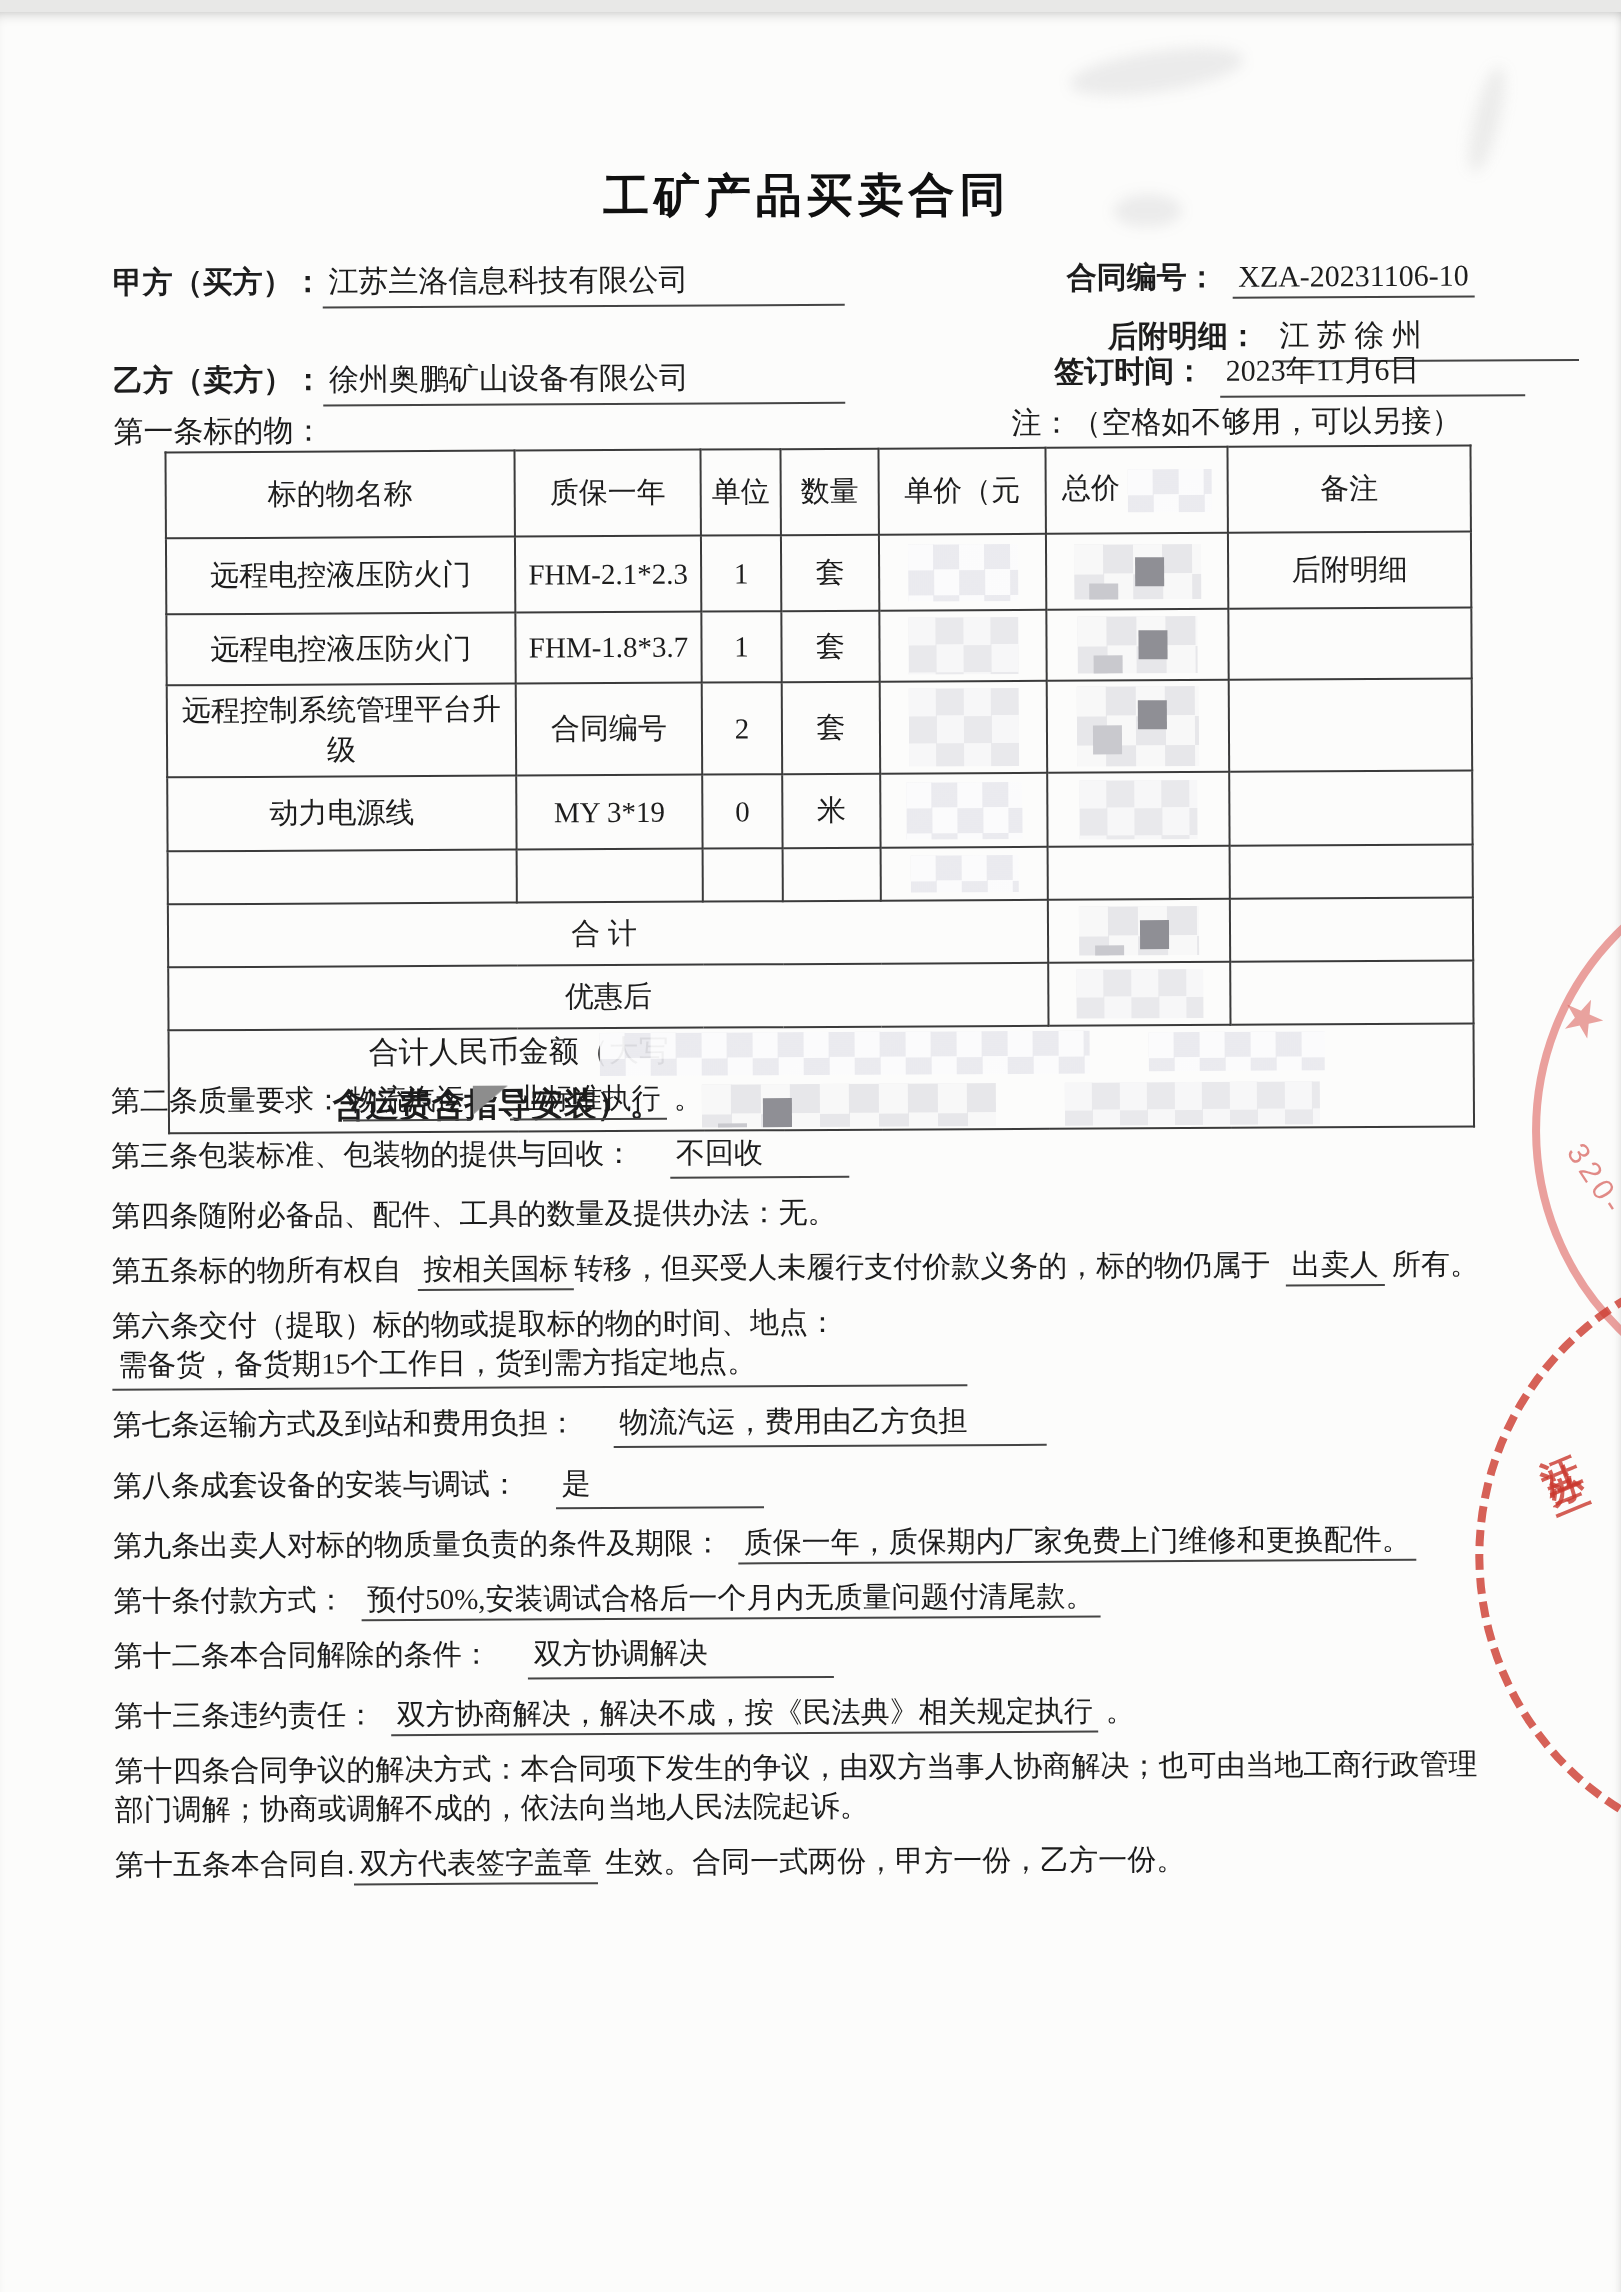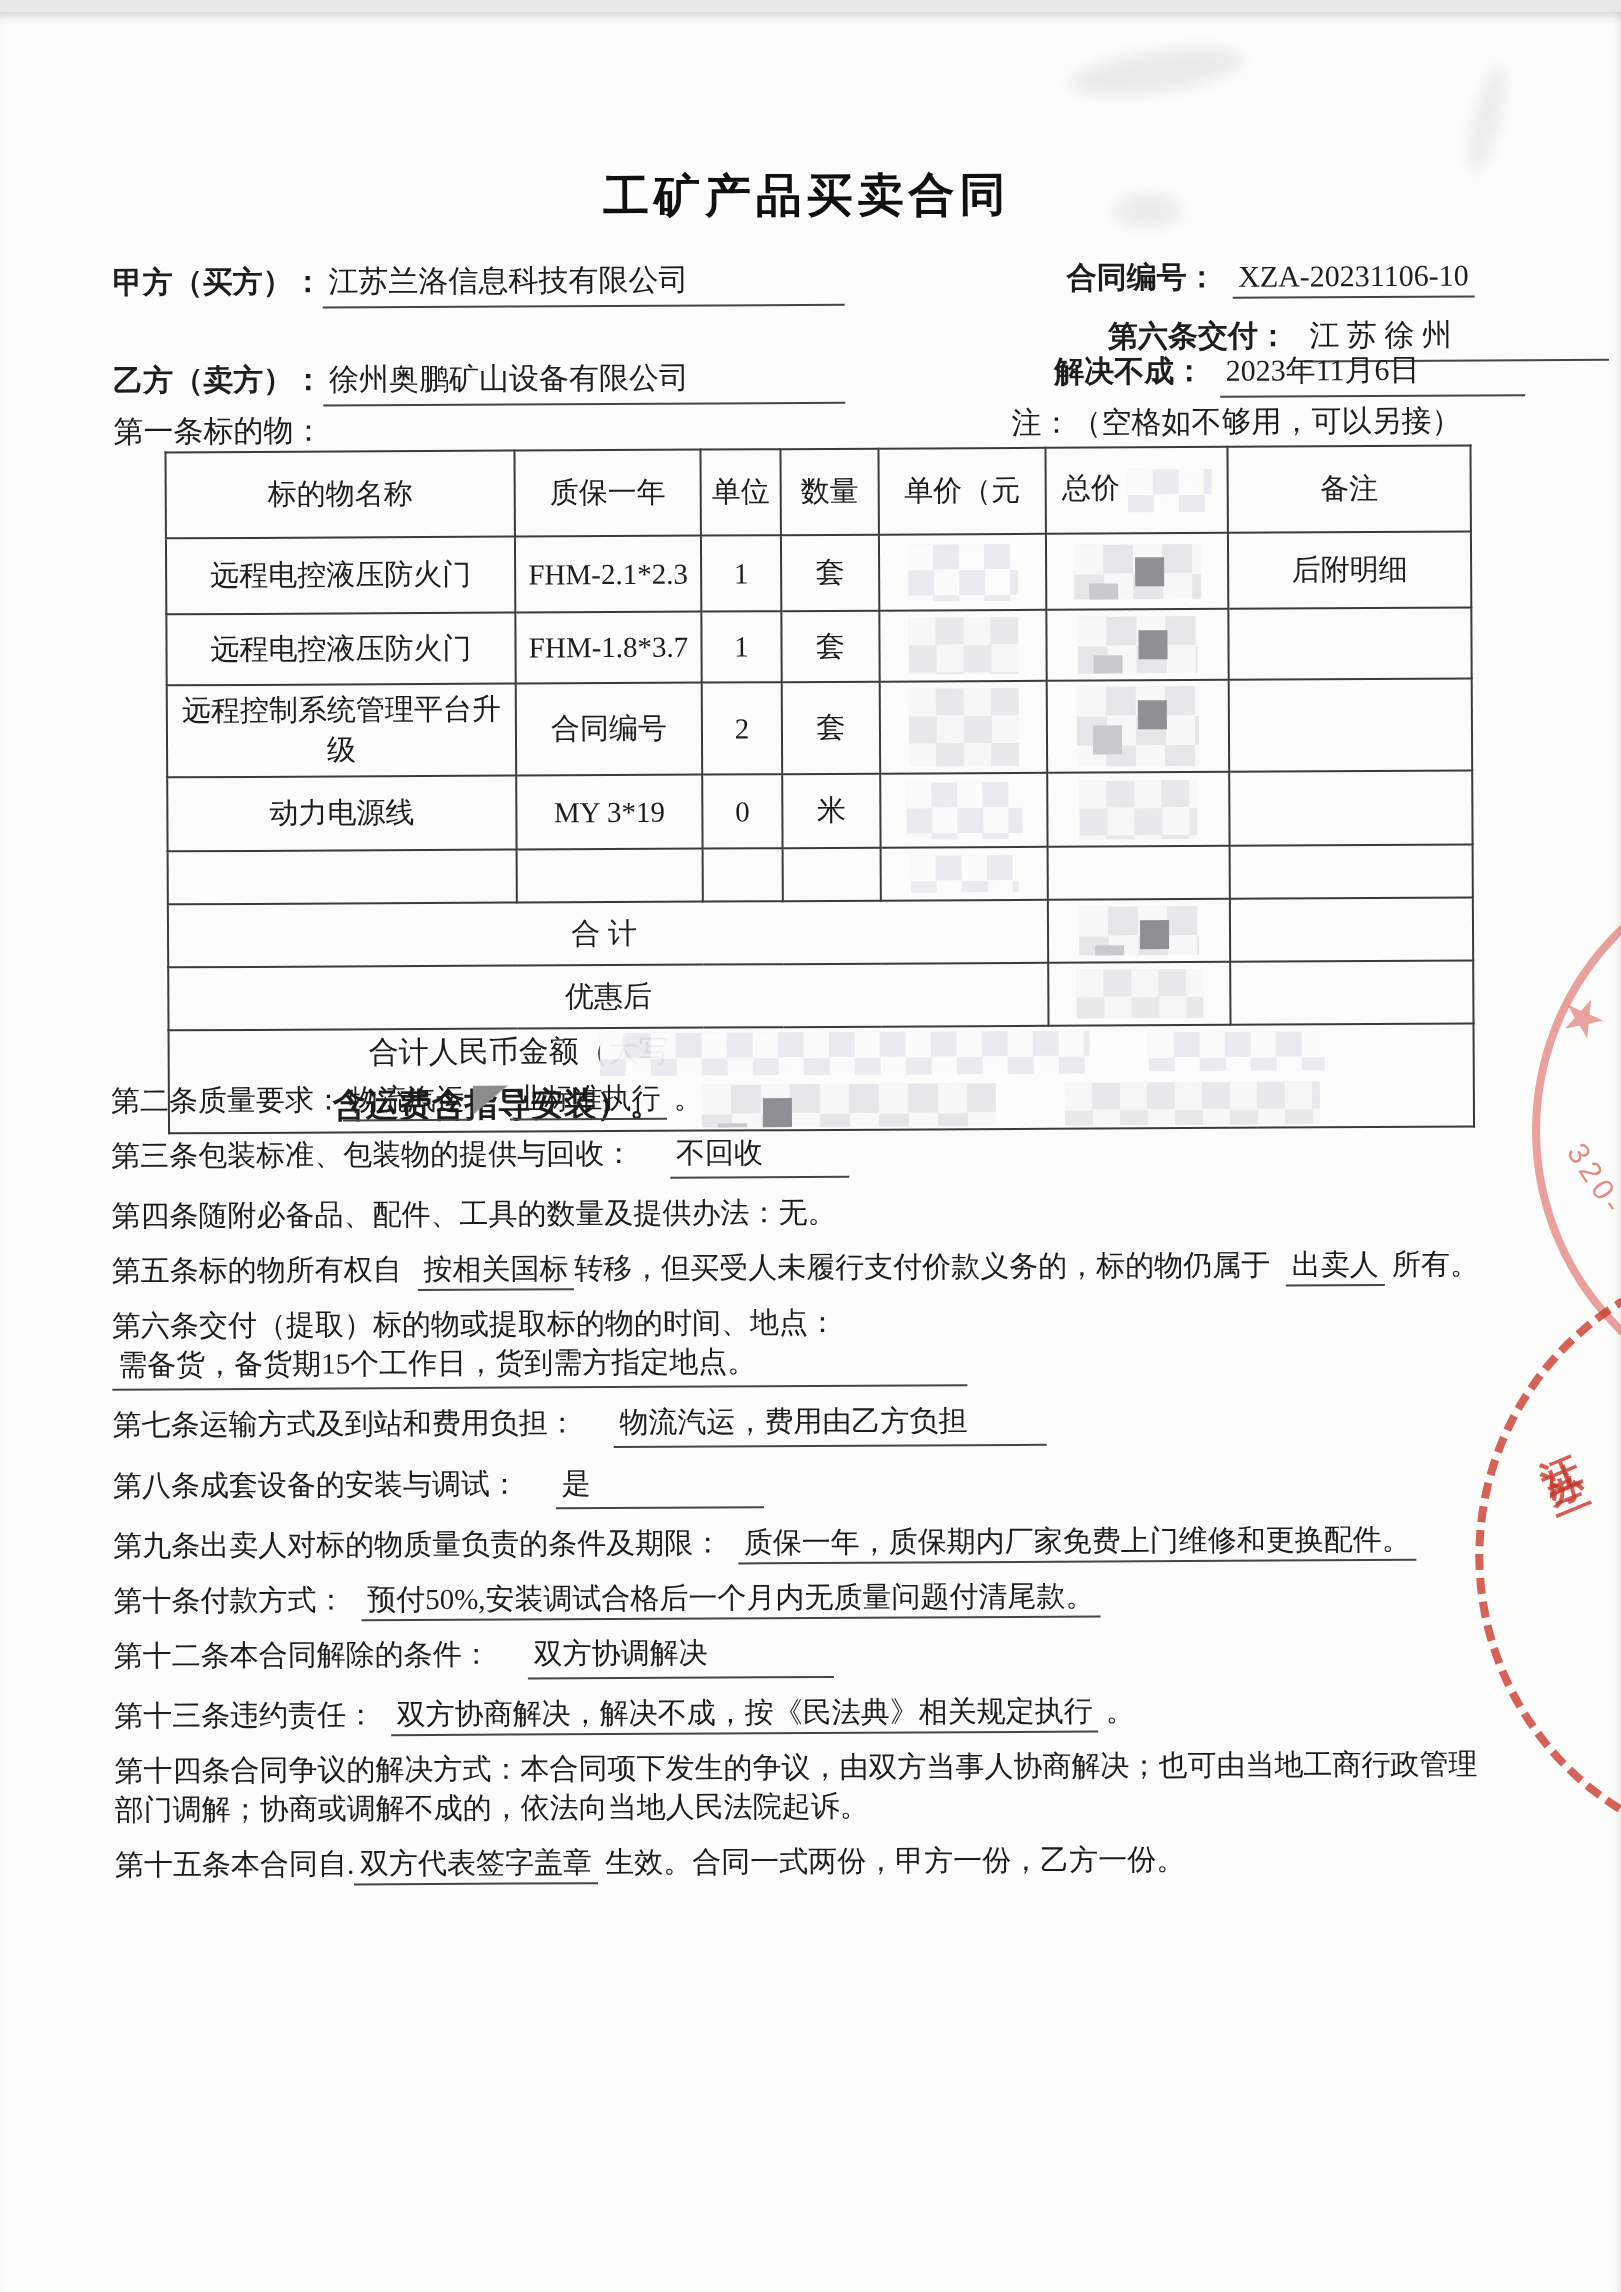--- a/index.html
+++ b/index.html
@@ -137,27 +137,27 @@
 
     <div class="title">工矿产品买卖合同</div>
 
     <div class="line" style="left:116px;top:247px;">
       <span class="lbl">甲方（买方）：</span><span class="u uwide mw520">江苏兰洛信息科技有限公司</span>
     </div>
     <div class="line" style="left:1070px;top:247px;">
       <span class="lbl">合同编号：</span><span class="sps"></span><span class="u">XZA-20231106-10</span>
     </div>
     <div class="line" style="left:1111px;top:306px;">
-      <span class="lbl">第六条交付：</span><span class="sps"></span><span class="u mw300 uwide">江 苏 徐 州</span>
+      <span class="lbl">后附明细：</span><span class="sps"></span><span class="u mw300 uwide">江 苏 徐 州</span>
     </div>
     <div class="line" style="left:116px;top:345px;">
       <span class="lbl">乙方（卖方）：</span><span class="u uwide mw520">徐州奥鹏矿山设备有限公司</span>
     </div>
     <div class="line" style="left:1057px;top:341px;">
-      <span class="lbl">解决不成：</span><span class="sps"></span><span class="u mw300 uwide">2023年11月6日</span>
+      <span class="lbl">签订时间：</span><span class="sps"></span><span class="u mw300 uwide">2023年11月6日</span>
     </div>
     <div class="line" style="left:116px;top:396px;">第一条标的物：</div>
     <div class="line" style="left:1014px;top:392px;">注：（空格如不够用，可以另接）</div>
 
     <table class="goods">
       <colgroup>
         <col style="width:349px">
           <col style="width:186px">
           <col style="width:80px">
         <col style="width:98px">

